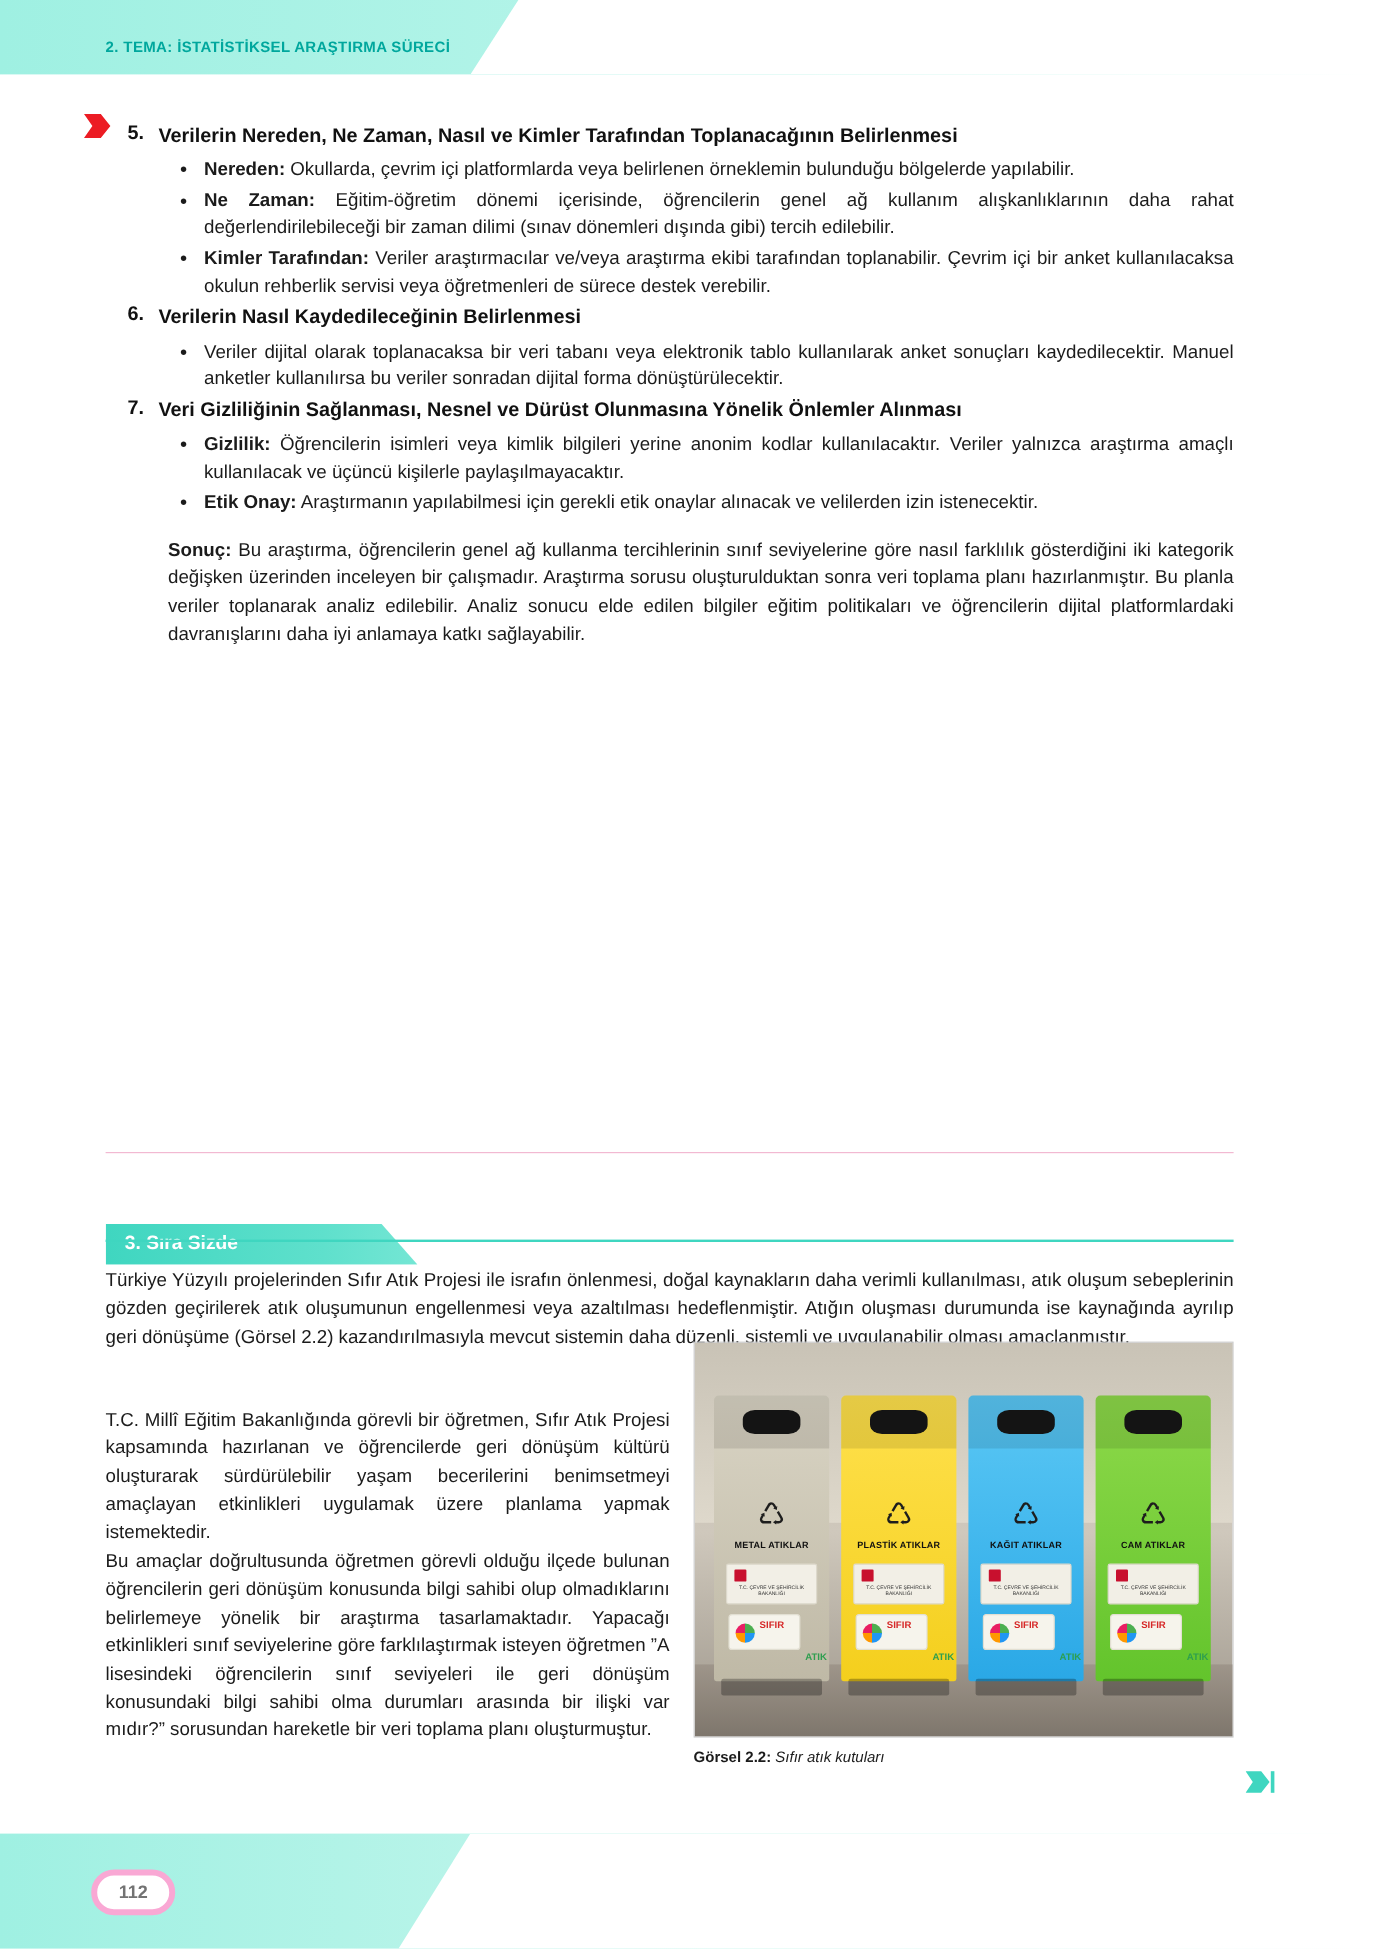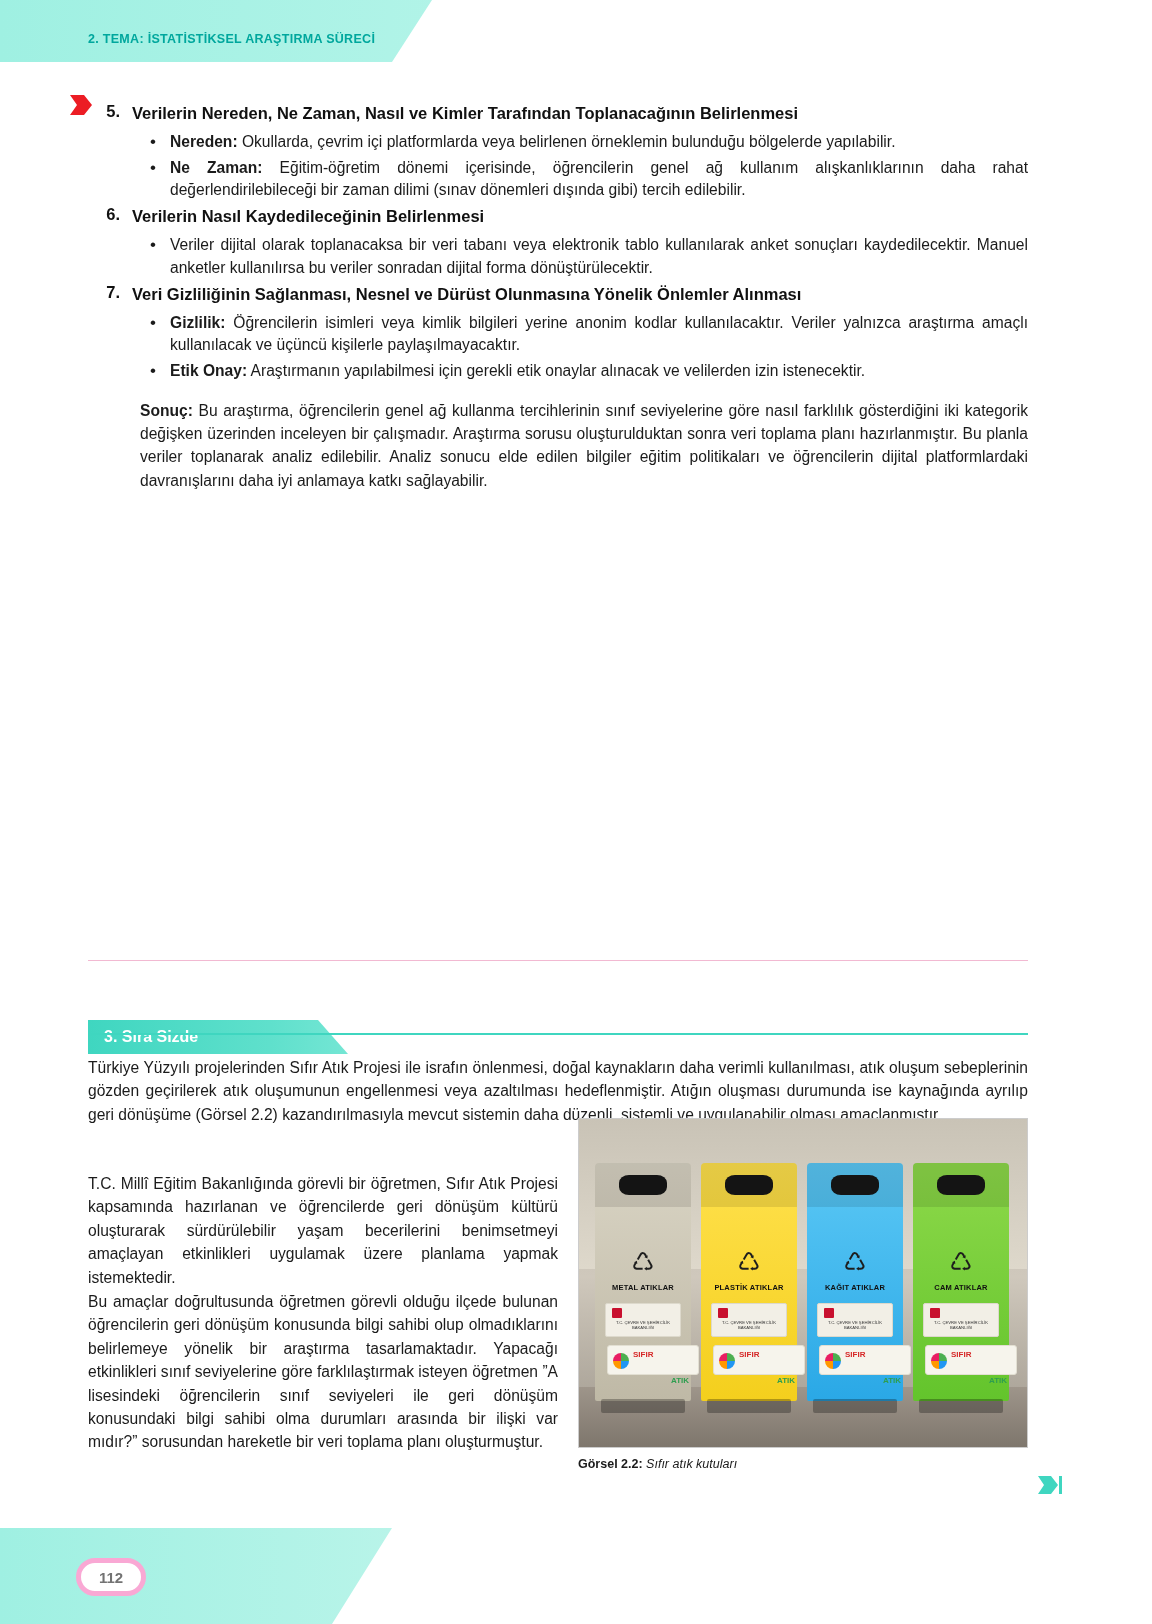--- a/index.html
+++ b/index.html
@@ -138,21 +138,21 @@
   .bin .meblem {
     position:absolute; top:140px; left:10px; width:76px; height:34px;
     background:#f2efe6; border:1px solid #ddd9cc; border-radius:2px;
     font-size:4.2px; color:#333; text-align:center; padding-top:16px; line-height:1.25;
   }
   .bin .meblem .flag {
     position:absolute; left:6px; top:4px; width:10px; height:10px;
     background:#c8102e; border-radius:1px;
   }
   .bin .sifir {
-    position:absolute; top:182px; left:12px; width:92px; height:30px;
+    position:absolute; top:182px; left:12px; width:60px; height:30px;
     background:#f6f4ec; border:1px solid #e2dfd2; border-radius:3px;
   }
   .bin .sifir .ring {
     position:absolute; left:5px; top:7px; width:16px; height:16px;
     border-radius:50%;
     background:conic-gradient(#4caf50 0 25%, #2196f3 0 50%, #ff9800 0 75%, #e91e63 0 100%);
   }
   .bin .sifir .s1 { position:absolute; left:25px; top:4px; font-size:8px; font-weight:700; color:#d62828; }
   .bin .sifir .s2 { position:absolute; left:25px; top:30px; font-size:8px; font-weight:700; color:#2e9e4f;margin-left:38px; }
   .bin .base {
@@ -205,20 +205,21 @@
 
 <div class="content">
 
   <div class="num-item">
     <div class="num-label">5.</div>
     <div class="num-title">Verilerin Nereden, Ne Zaman, Nasıl ve Kimler Tarafından Toplanacağının Belirlenmesi</div>
   </div>
   <ul class="bullets">
     <li><b>Nereden:</b><span> Okullarda, çevrim içi platformlarda veya belirlenen örneklemin bulunduğu bölgelerde yapılabilir.</span></li>
     <li><b>Ne Zaman:</b><span> Eğitim-öğretim dönemi içerisinde, öğrencilerin genel ağ kullanım alışkanlıklarının daha rahat değerlendirilebileceği bir zaman dilimi (sınav dönemleri dışında gibi) tercih edilebilir.</span></li>
+    <li><b>Kimler Tarafından:</b><span> Veriler araştırmacılar ve/veya araştırma ekibi tarafından toplanabilir. Çevrim içi bir anket kullanılacaksa okulun rehberlik servisi veya öğretmenleri de sürece destek verebilir.</span></li>
   </ul>
 
   <div class="num-item">
     <div class="num-label">6.</div>
     <div class="num-title">Verilerin Nasıl Kaydedileceğinin Belirlenmesi</div>
   </div>
   <ul class="bullets">
     <li><span>Veriler dijital olarak toplanacaksa bir veri tabanı veya elektronik tablo kullanılarak anket sonuçları kaydedilecektir. Manuel anketler kullanılırsa bu veriler sonradan dijital forma dönüştürülecektir.</span></li>
   </ul>
 

